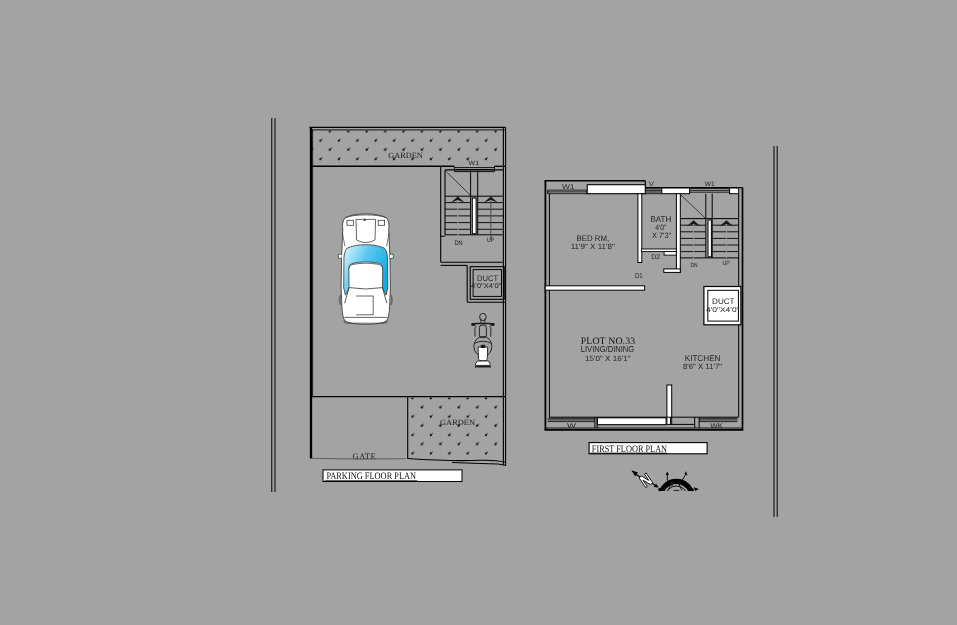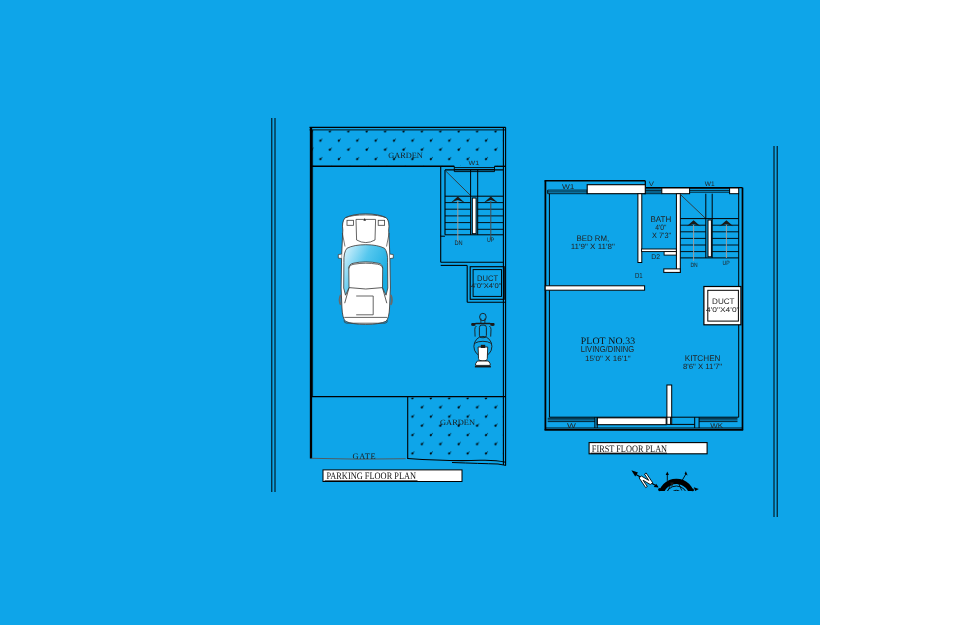--- a/index.html
+++ b/index.html
@@ -1,16 +1,16 @@
 <!DOCTYPE html>
 <html><head>
 <meta charset="utf-8">
 <style>
   html,body{margin:0;padding:0;background:#fff;}
-  #canvas{position:relative;width:820px;height:625px;background:#0ea5e9;overflow:hidden;}
+  #canvas{position:relative;width:957px;height:625px;background:#a3a3a3;overflow:hidden;}
   svg{display:block;}
   text{font-family:"Liberation Sans", sans-serif;text-rendering:geometricPrecision;}
   .serif{font-family:"Liberation Serif", serif;}
 </style>
 </head>
 <body>
 <div id="canvas">
 <svg width="957" height="625" viewBox="0 0 957 625">
 <defs>
   <pattern id="hatch" width="18.4" height="18.4" patternUnits="userSpaceOnUse">

